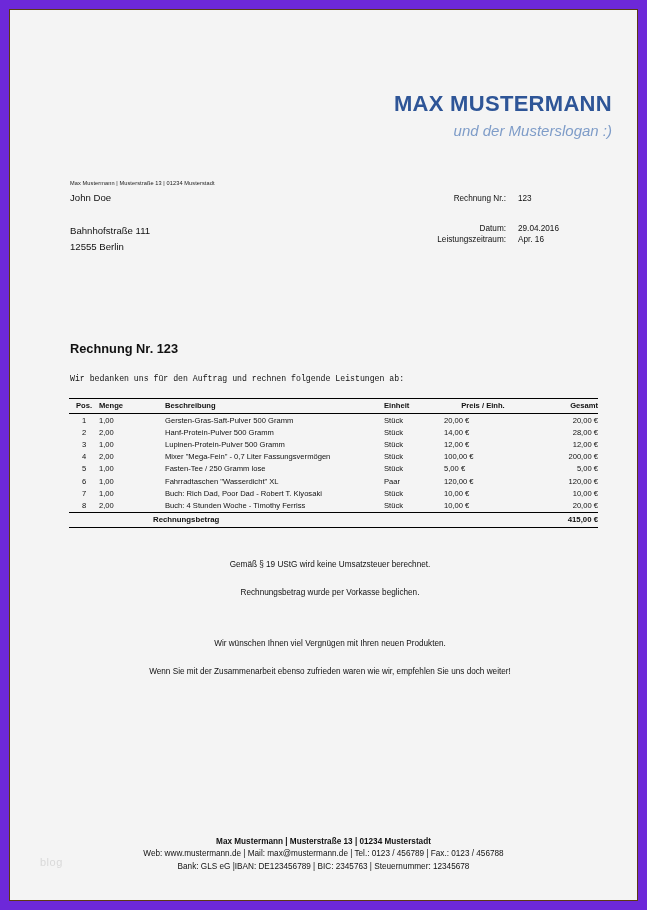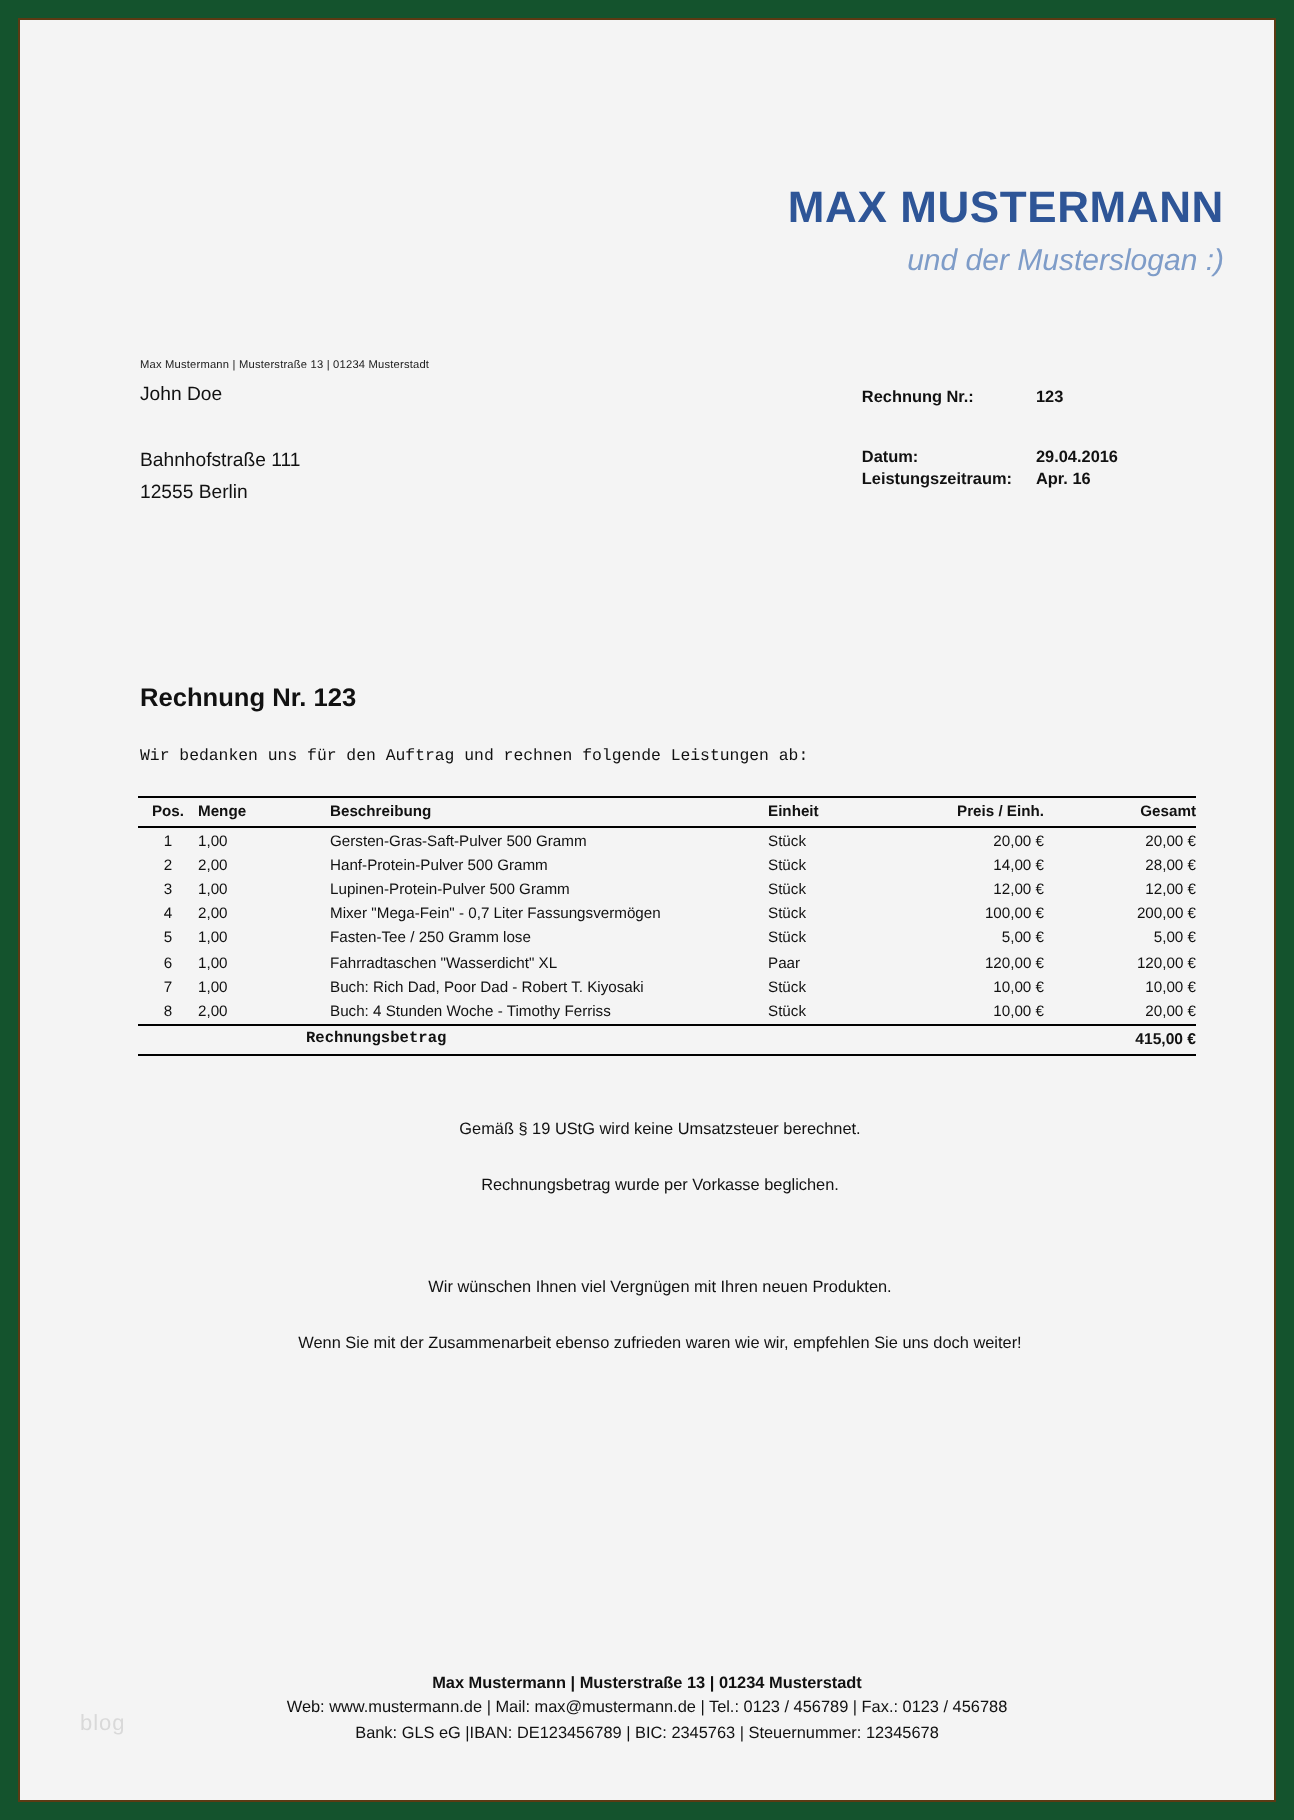--- a/index.html
+++ b/index.html
@@ -14,21 +14,21 @@
     font-family: "Liberation Sans", sans-serif;
   }
 
   
   .page-frame {
     position: absolute;
     left: 0; top: 0;
     width: 647px;
     height: 910px;
     box-sizing: border-box;
-    background: #14532d;
+    background: #6d28d9;
     padding: 9px;
   }
   .page-inner-edge {
     width: 100%;
     height: 100%;
     box-sizing: border-box;
     border: 1px solid #5c3a13;
     background: #f4f4f4;
     position: relative;
     overflow: hidden;
@@ -79,23 +79,22 @@
   
   .meta {
     position: absolute;
     right: 57px;
     top: 184px;
     font-size: 8.2px;
     color: #111111;
   }
   .meta-row {
     display: flex;
-    justify-content: space-between;
+    justify-content: flex-end;
     line-height: 1.25;
-    font-weight: bold;
   }
   .meta-row .mk {
     text-align: right;
     white-space: nowrap;
   }
   .meta-row .mv {
     width: 62px;
     text-align: left;
     padding-left: 12px;
     white-space: nowrap;
@@ -139,21 +138,21 @@
   }
   .items td {
     padding: 1.6px 0;
     white-space: nowrap;
   }
   .items tbody tr:last-child td { padding-bottom: 2.5px; }
   .col-pos    { width: 30px; text-align: center; }
   .col-menge  { width: 46px; text-align: left; padding-right: 8px !important; }
   .col-desc   { text-align: left; padding-left: 12px !important; }
   .col-einh   { width: 60px; text-align: left; }
-  .col-preis  { width: 78px; text-align: right; }
+  .col-preis  { width: 78px; }
   .col-ges    { width: 76px; text-align: right; }
 
   .total-row td {
     border-top: 1.1px solid #000;
     border-bottom: 1.1px solid #000;
     font-weight: bold;
     font-size: 7.8px;
     padding: 2.5px 0 3px 0;
   }
 
@@ -301,21 +300,21 @@
           <td class="col-pos">8</td>
           <td class="col-menge">2,00</td>
           <td class="col-desc">Buch: 4 Stunden Woche - Timothy Ferriss</td>
           <td class="col-einh">Stück</td>
           <td class="col-preis">10,00 €</td>
           <td class="col-ges">20,00 €</td>
         </tr>
         <tr class="total-row">
           <td class="col-pos"></td>
           <td class="col-menge"></td>
-          <td class="col-desc" style="padding-left:0 !important;font-family:Liberation Mono, monospace;">Rechnungsbetrag</td>
+          <td class="col-desc" style="padding-left:0 !important;">Rechnungsbetrag</td>
           <td class="col-einh"></td>
           <td class="col-preis"></td>
           <td class="col-ges">415,00 €</td>
         </tr>
       </tbody>
     </table>
 
     <div class="notes">
       <p>Gemäß § 19 UStG wird keine Umsatzsteuer berechnet.</p>
       <div class="note-gap-sm"></div>

